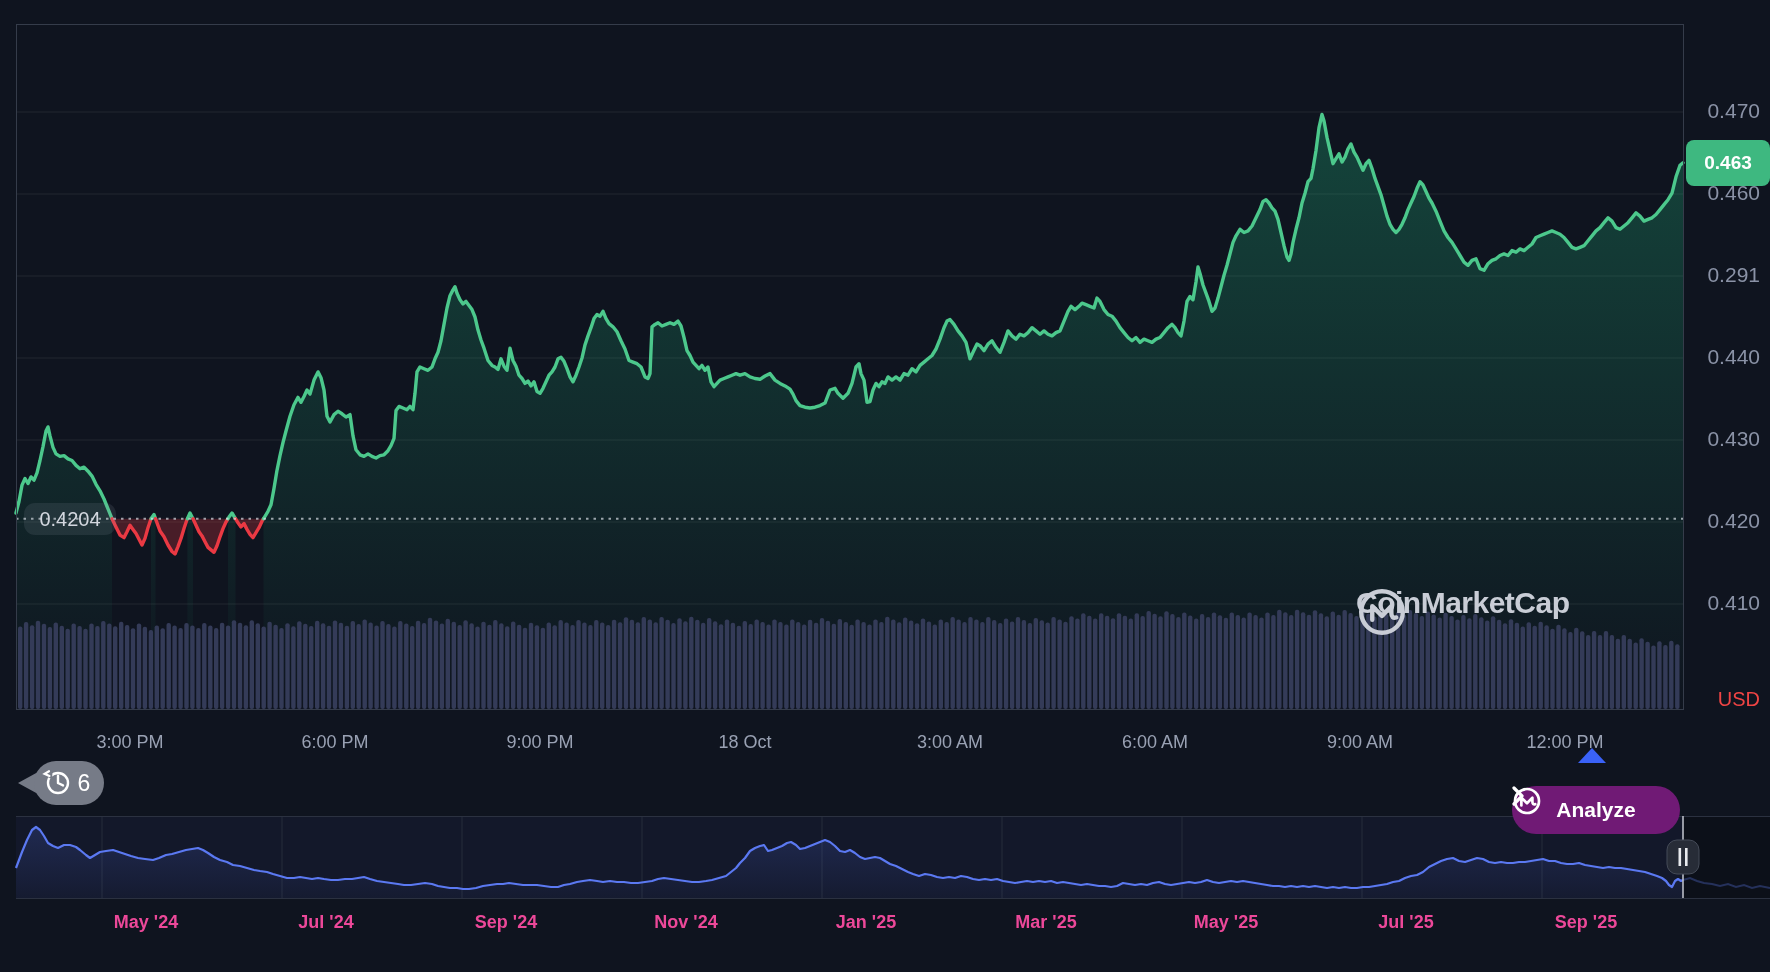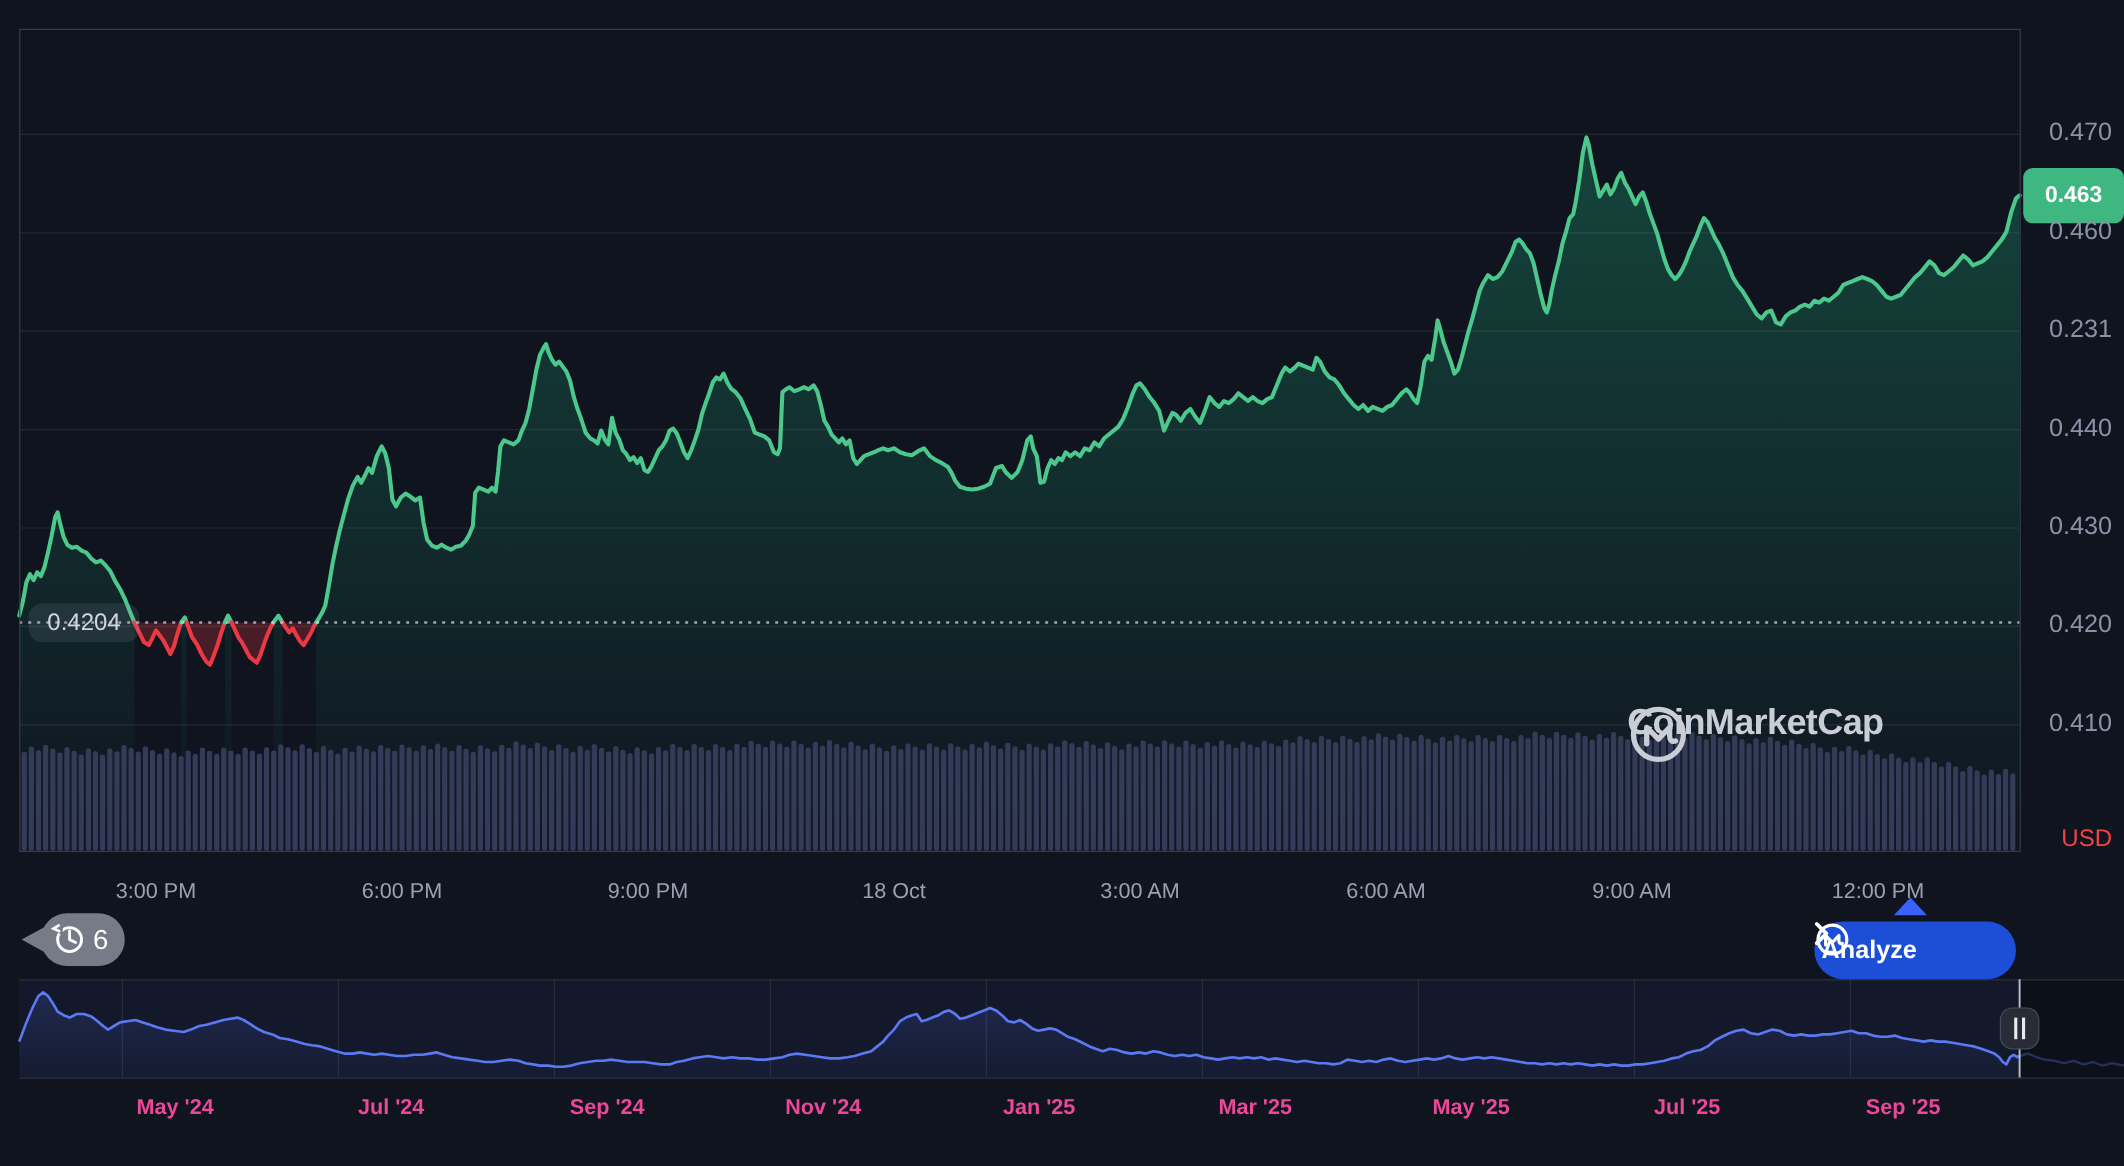--- a/index.html
+++ b/index.html
@@ -17,22 +17,22 @@
   .price-badge{position:absolute;left:1686px;top:140px;width:84px;height:46px;background:#3eb880;
         border-radius:8px;color:#fff;font-size:19px;font-weight:bold;display:flex;
         align-items:center;justify-content:center;}
   .open-pill{position:absolute;left:24px;top:503px;width:92px;height:32px;border-radius:11px;
         background:rgba(148,156,172,0.14);color:#d3d7df;font-size:20px;display:flex;
         align-items:center;justify-content:center;}
   .watermark{position:absolute;left:1356px;top:586px;display:flex;align-items:center;gap:12px;
         color:#c9cdd6;}
   .watermark .wm-text{font-size:30px;font-weight:bold;letter-spacing:-0.5px;}
   .history{position:absolute;left:16px;top:758px;width:92px;height:50px;cursor:pointer;}
-  .analyze{position:absolute;left:1512px;top:768px;width:168px;height:48px;background:#1d4ed8;
-        border-radius:24px;border:none;display:flex;align-items:center;justify-content:flex-start;
+  .analyze{position:absolute;left:1512px;top:786px;width:168px;height:48px;background:#701a75;
+        border-radius:24px;border:none;display:flex;align-items:center;justify-content:center;
         gap:10px;color:#fff;cursor:pointer;}
   .analyze .an-label{font-size:21px;font-weight:600;color:#fff;}
   .an-pointer{position:absolute;left:1578px;top:748px;width:28px;height:15px;}
 </style>
 </head>
 <body>
 
 <div class="stage">
 
   <svg id="main-svg" width="1770" height="972">
@@ -415,21 +415,21 @@
     </svg>
     <span class="an-label">Analyze</span>
     <svg width="12" height="20" viewBox="0 0 12 20">
       <path d="M2 2 L10 10 L2 18" fill="none" stroke="#ffffff" stroke-width="3.2" stroke-linecap="round" stroke-linejoin="round"></path>
     </svg>
   </button>
 
   <div id="labels">
       <div class="lab ylab" style="top:99px">0.470</div>
       <div class="lab ylab" style="top:181px">0.460</div>
-      <div class="lab ylab" style="top:263px">0.231</div>
+      <div class="lab ylab" style="top:263px">0.291</div>
       <div class="lab ylab" style="top:345px">0.440</div>
       <div class="lab ylab" style="top:427px">0.430</div>
       <div class="lab ylab" style="top:509px">0.420</div>
       <div class="lab ylab" style="top:591px">0.410</div>
       <div class="lab xlab" style="left:86px;top:732px">3:00 PM</div>
       <div class="lab xlab" style="left:291px;top:732px">6:00 PM</div>
       <div class="lab xlab" style="left:496px;top:732px">9:00 PM</div>
       <div class="lab xlab" style="left:701px;top:732px">18 Oct</div>
       <div class="lab xlab" style="left:906px;top:732px">3:00 AM</div>
       <div class="lab xlab" style="left:1111px;top:732px">6:00 AM</div>

